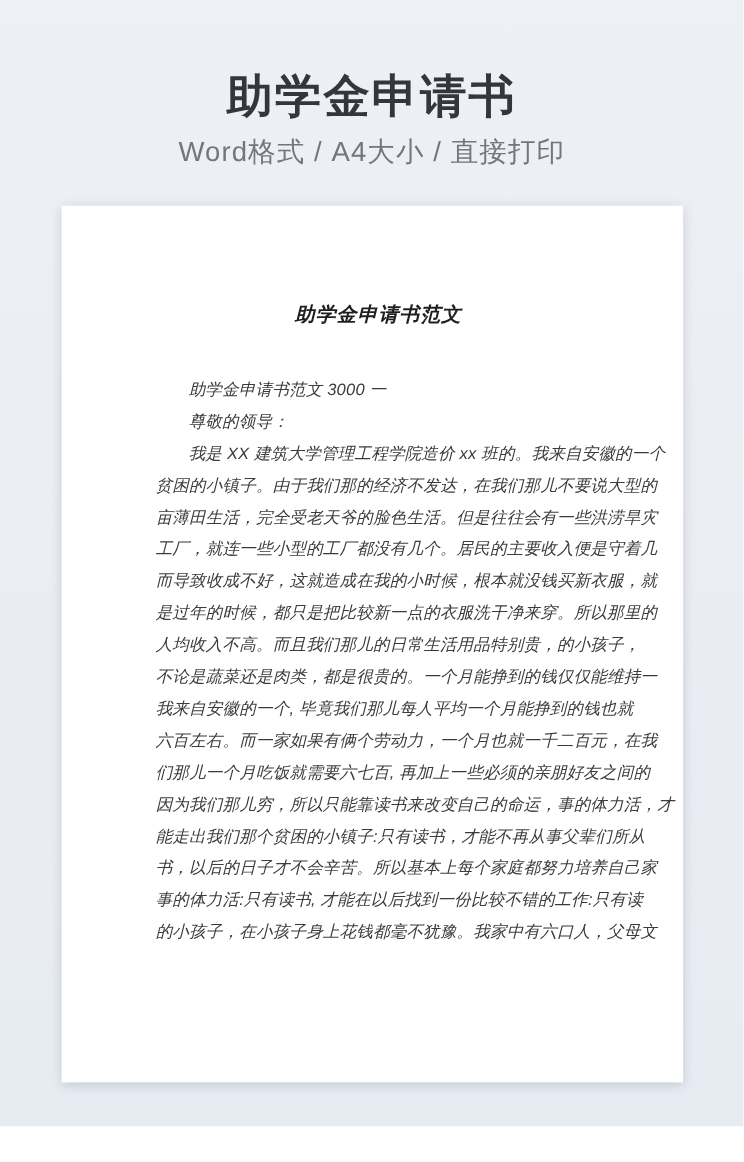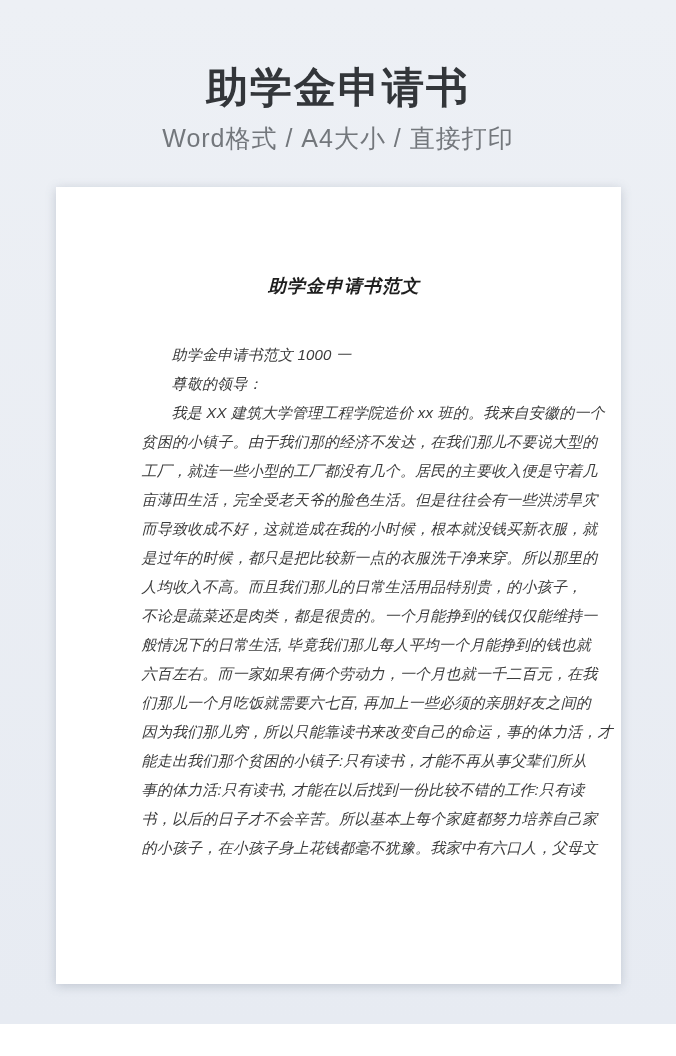--- a/index.html
+++ b/index.html
@@ -68,36 +68,36 @@
 
   <header class="site-header">
     <h1 class="site-title">助学金申请书</h1>
     <p class="site-subtitle">Word格式 / A4大小 / 直接打印</p>
   </header>
 
   <div class="paper">
     <h2 class="doc-title">助学金申请书范文</h2>
 
     <div class="doc-body">
-      <div class="doc-line indent">助学金申请书范文 1000 一</div>
+      <div class="doc-line indent">助学金申请书范文 3000 一</div>
       <div class="doc-line indent">尊敬的领导：</div>
       <div class="doc-paragraph">
           <div class="doc-line indent">我是 XX 建筑大学管理工程学院造价 xx 班的。我来自安徽的一个</div>
           <div class="doc-line">贫困的小镇子。由于我们那的经济不发达，在我们那儿不要说大型的</div>
+          <div class="doc-line">亩薄田生活，完全受老天爷的脸色生活。但是往往会有一些洪涝旱灾</div>
           <div class="doc-line">工厂，就连一些小型的工厂都没有几个。居民的主要收入便是守着几</div>
-          <div class="doc-line">亩薄田生活，完全受老天爷的脸色生活。但是往往会有一些洪涝旱灾</div>
           <div class="doc-line">而导致收成不好，这就造成在我的小时候，根本就没钱买新衣服，就</div>
           <div class="doc-line">是过年的时候，都只是把比较新一点的衣服洗干净来穿。所以那里的</div>
           <div class="doc-line">人均收入不高。而且我们那儿的日常生活用品特别贵，的小孩子，</div>
           <div class="doc-line">不论是蔬菜还是肉类，都是很贵的。一个月能挣到的钱仅仅能维持一</div>
-          <div class="doc-line">般情况下的日常生活, 毕竟我们那儿每人平均一个月能挣到的钱也就</div>
+          <div class="doc-line">我来自安徽的一个, 毕竟我们那儿每人平均一个月能挣到的钱也就</div>
           <div class="doc-line">六百左右。而一家如果有俩个劳动力，一个月也就一千二百元，在我</div>
           <div class="doc-line">们那儿一个月吃饭就需要六七百, 再加上一些必须的亲朋好友之间的</div>
           <div class="doc-line">因为我们那儿穷，所以只能靠读书来改变自己的命运，事的体力活，才</div>
           <div class="doc-line">能走出我们那个贫困的小镇子:只有读书，才能不再从事父辈们所从</div>
+          <div class="doc-line">书，以后的日子才不会辛苦。所以基本上每个家庭都努力培养自己家</div>
           <div class="doc-line">事的体力活:只有读书, 才能在以后找到一份比较不错的工作:只有读</div>
-          <div class="doc-line">书，以后的日子才不会辛苦。所以基本上每个家庭都努力培养自己家</div>
           <div class="doc-line">的小孩子，在小孩子身上花钱都毫不犹豫。我家中有六口人，父母文</div>
         </div>
     </div>
   </div>
 
 </div>
 
 </body></html>

